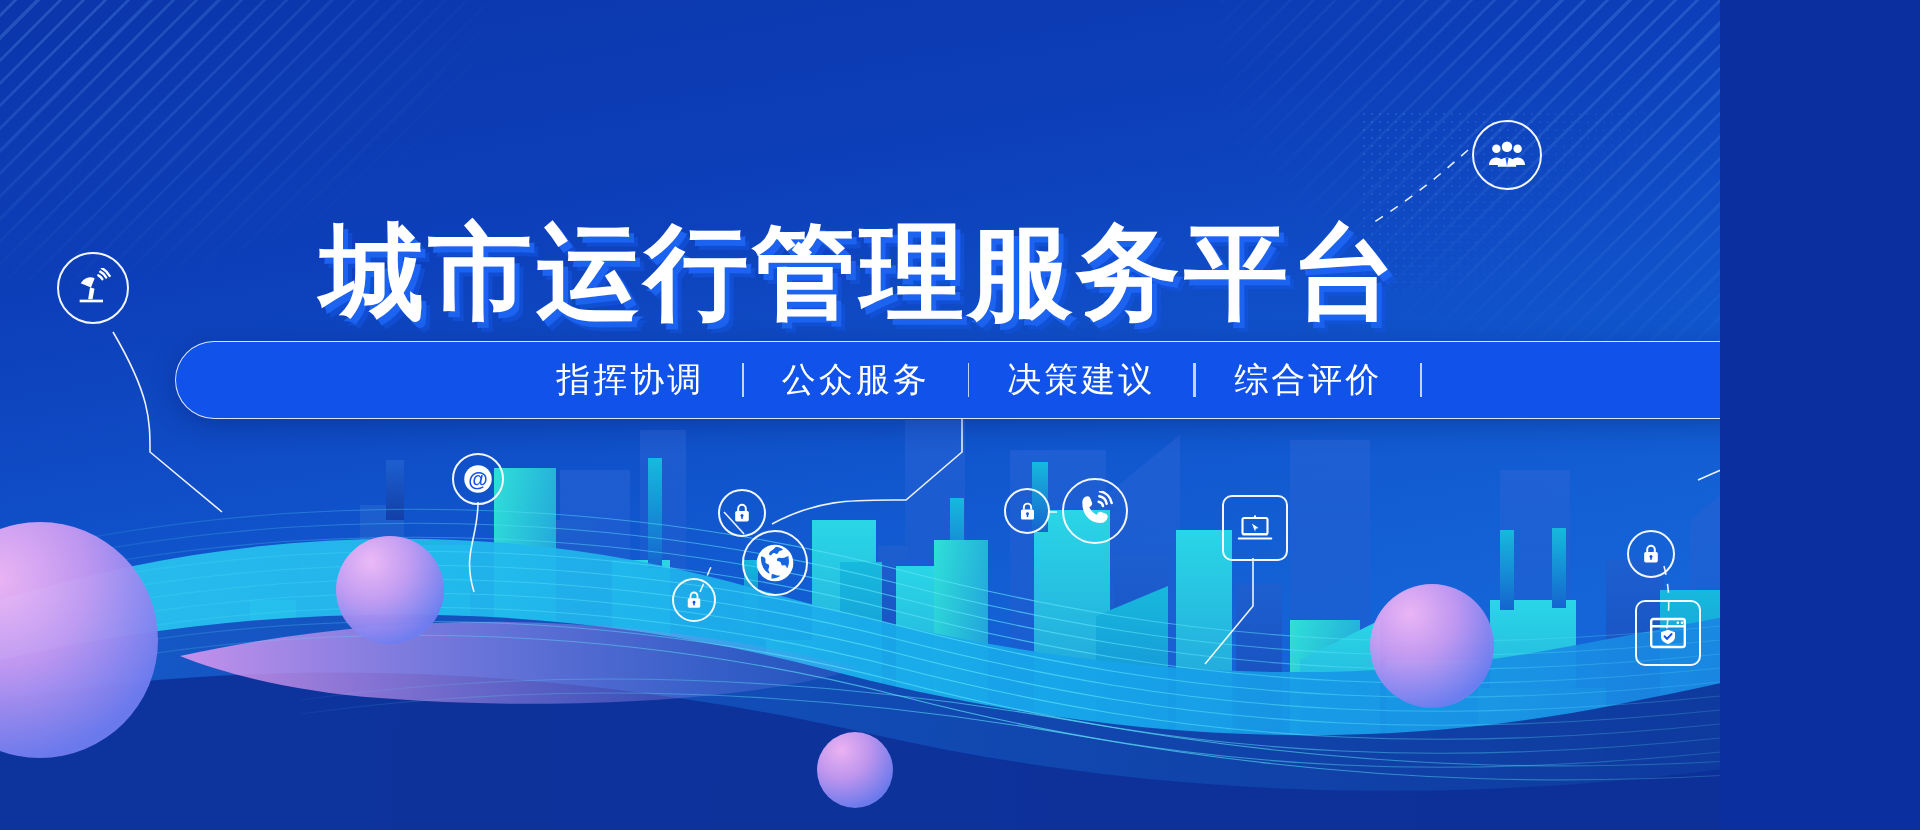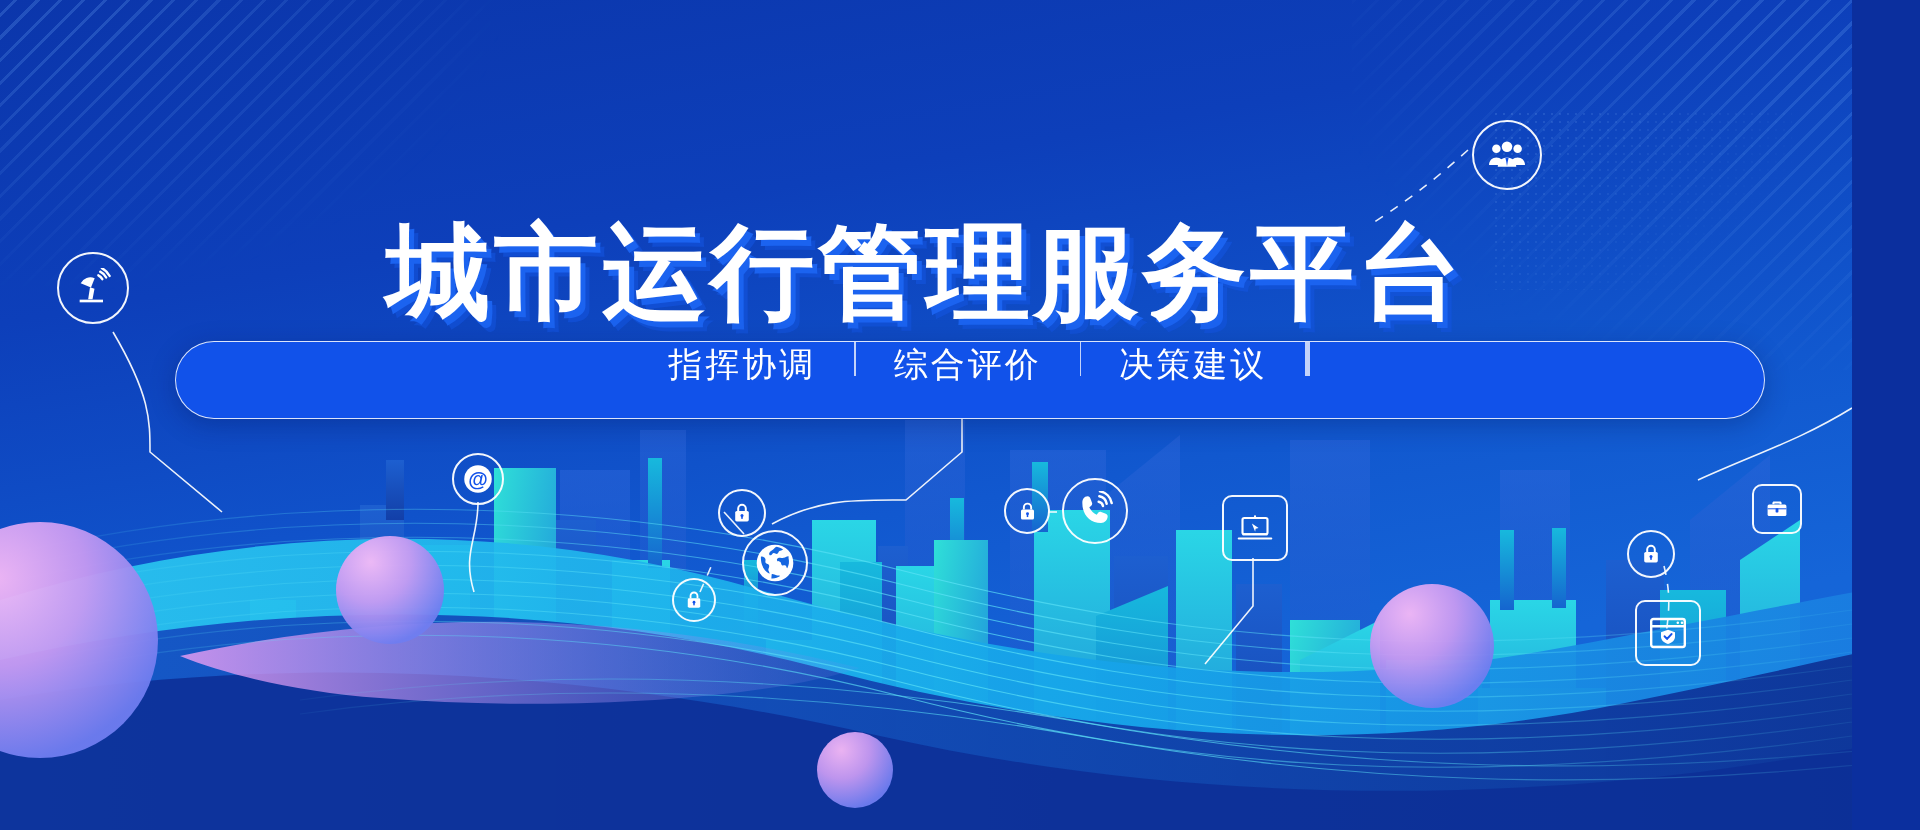--- a/index.html
+++ b/index.html
@@ -1,19 +1,19 @@
 <!DOCTYPE html>
 <html><head>
 <meta charset="utf-8">
 <style>
   html,body{margin:0;padding:0;background:#0b2f9e;}
   body{width:1920px;height:830px;overflow:hidden;
        font-family:"Liberation Sans","DejaVu Sans",sans-serif;}
 
-  .banner{position:relative;width:1852px;height:830px;overflow:hidden;
+  .banner{position:relative;width:1720px;height:830px;overflow:hidden;
           background:linear-gradient(170deg,#0b36ab 0%,#0d3fba 28%,#1158cf 58%,#1565d8 78%,#1366d6 100%);}
 
   
   .stripes-tl{position:absolute;left:-60px;top:-40px;width:560px;height:330px;
      background:repeating-linear-gradient(135deg,
         rgba(120,180,255,.22) 0px,rgba(120,180,255,.22) 3px,
         rgba(120,180,255,0) 3px,rgba(120,180,255,0) 16px);
      -webkit-mask-image:radial-gradient(ellipse at 18% 8%, #000 12%, transparent 72%);
      mask-image:radial-gradient(ellipse at 18% 8%, #000 12%, transparent 72%);}
   .stripes-tr{position:absolute;right:-120px;top:-90px;width:620px;height:460px;
@@ -34,21 +34,21 @@
   .title{position:absolute;left:0;right:0;top:148px;text-align:center;
      font-size:104px;line-height:1.04;font-weight:bold;color:#ffffff;
      letter-spacing:4px;
      text-shadow:5px 6px 0 #1b63f0, 9px 10px 0 rgba(20,85,225,.55);
      white-space:nowrap;}
 
   
   .navwrap{position:absolute;left:175px;top:341px;width:1590px;height:78px;}
   .nav{position:absolute;inset:0;border-radius:39px;background:#1152ea;
        border:1.5px solid rgba(255,255,255,.85);
-       display:flex;align-items:flex-start;justify-content:center;gap:0;
+       display:flex;align-items:center;justify-content:center;gap:0;
        box-shadow:0 6px 26px rgba(0,20,90,.30);}
   .nav-item{color:#ffffff;font-size:34px;font-weight:500;letter-spacing:3px;
        padding:0 38px;cursor:pointer;white-space:nowrap;}
   .nav-sep{width:1.5px;height:34px;background:rgba(255,255,255,.75);flex:0 0 auto;}
 
   
   .badge{position:absolute;display:flex;align-items:center;justify-content:center;
          border:2px solid rgba(255,255,255,.95);color:#fff;}
   .badge.circle{border-radius:50%;}
   .badge.rounded{border-radius:10px;}
@@ -198,25 +198,26 @@
       <path d="M1664,566 C1672,598 1668,616 1666,636"></path>
     </g>
   </svg>
 
   <h1 class="title">城市运行管理服务平台</h1>
 
   <div class="navwrap">
     <nav class="nav">
       <span class="nav-item">指挥协调</span>
       <span class="nav-sep"></span>
+      <span class="nav-item">公众服务</span>
+      <span class="nav-sep"></span>
+      <span class="nav-item">决策建议</span>
+      <span class="nav-sep"></span>
+      <span class="nav-sep"></span>
       <span class="nav-item">综合评价</span>
-      <span class="nav-sep"></span>
-      <span class="nav-item">决策建议</span>
-      <span class="nav-sep"></span>
-      <span class="nav-sep"></span>
       <span class="nav-sep"></span>
     </nav>
   </div>
 
   <div class="badge circle" style="left:57px;top:252px;width:68px;height:68px;">
     <svg width="40" height="40" viewBox="0 0 24 24" fill="#fff">
       <path d="M4 19h14v1.6H4z"></path>
       <path d="M10.2 11.6l-1.1 7.1h2.6l1.2-6.3z"></path>
       <path d="M4.6 9.2a6.4 6.4 0 0 1 8.4-3.1l-2.2 5.6z"></path>
       <g fill="none" stroke="#fff" stroke-width="1.4" stroke-linecap="round">

